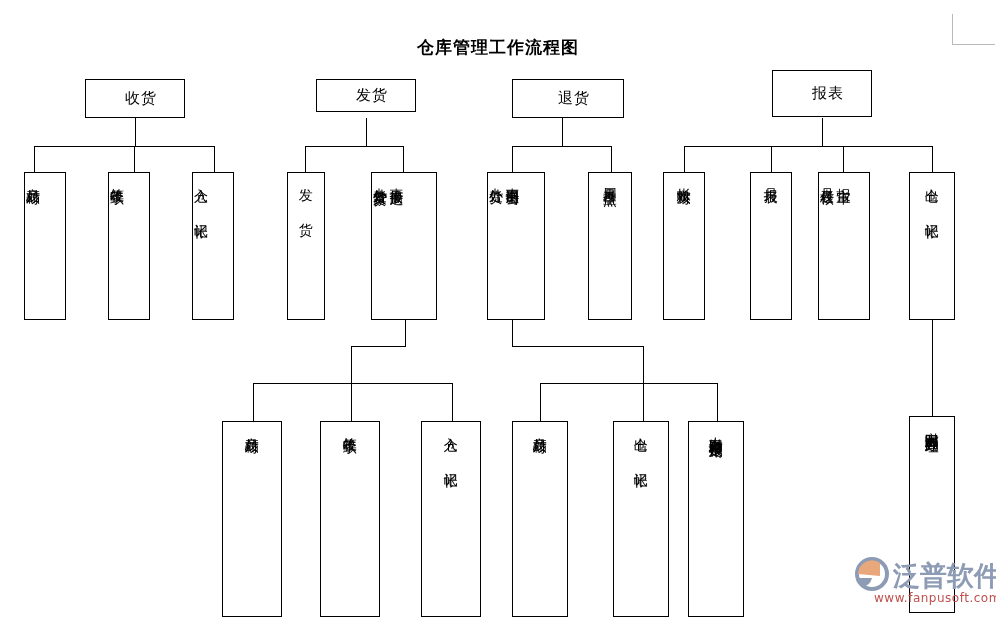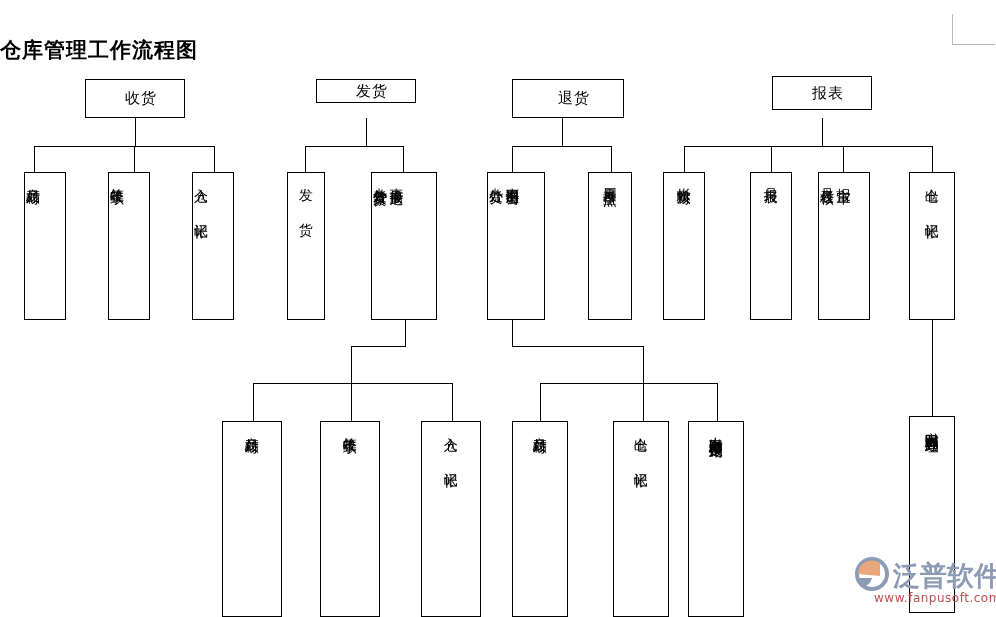--- a/index.html
+++ b/index.html
@@ -15,22 +15,22 @@
   .corner-guide{
     position:absolute;
     border-left:1px solid #b9b9b9;
     border-bottom:1px solid #b9b9b9;
   }
 
   
   .doc-title{
     position:absolute;
     left:0;right:0;top:36px;
-    text-align:left;
-    font-size:21px;
+    text-align:center;
+    font-size:17px;
     font-weight:bold;
     color:#000;
     letter-spacing:1px;
     font-family:Liberation Serif, serif;
   }
 
   
   .node{
     position:absolute;
     border:1px solid #000;
@@ -110,21 +110,21 @@
   <div class="node vert" style="left:24px;top:172px;width:42px;height:148px;">
     <span class="vcol">产品核对</span>
   </div>
   <div class="node vert" style="left:108px;top:172px;width:42px;height:148px;">
     <span class="vcol">签收手续</span>
   </div>
   <div class="node vert" style="left:192px;top:172px;width:42px;height:148px;">
     <span class="vcol">入仓  记帐</span>
   </div>
 
-  <div class="node horiz" style="left:316px;top:79px;width:100px;height:24px;">发货</div>
+  <div class="node horiz" style="left:316px;top:79px;width:100px;height:33px;">发货</div>
 
   <div class="ln-v" style="left:366px;top:118px;height:28px;"></div>
   <div class="ln-h" style="left:305px;top:146px;width:99px;"></div>
   <div class="ln-v" style="left:305px;top:146px;height:26px;"></div>
   <div class="ln-v" style="left:403px;top:146px;height:26px;"></div>
 
   <div class="node vert center" style="left:287px;top:172px;width:38px;height:148px;">
     <span class="vcol">发  货</span>
   </div>
 
@@ -180,21 +180,21 @@
   <div class="node vert center" style="left:512px;top:421px;width:56px;height:196px;">
     <span class="vcol">产品核对</span>
   </div>
   <div class="node vert center" style="left:613px;top:421px;width:56px;height:196px;">
     <span class="vcol">出仓  记帐</span>
   </div>
   <div class="node vert" style="left:688px;top:421px;width:56px;height:196px;justify-content:center;">
     <span class="vcol">内勤财务核定报销</span>
   </div>
 
-  <div class="node horiz" style="left:772px;top:76px;width:100px;height:34px;">报表</div>
+  <div class="node horiz" style="left:772px;top:70px;width:100px;height:47px;">报表</div>
 
   <div class="ln-v" style="left:822px;top:118px;height:28px;"></div>
   <div class="ln-h" style="left:684px;top:146px;width:249px;"></div>
   <div class="ln-v" style="left:684px;top:146px;height:26px;"></div>
   <div class="ln-v" style="left:771px;top:146px;height:26px;"></div>
   <div class="ln-v" style="left:843px;top:146px;height:26px;"></div>
   <div class="ln-v" style="left:932px;top:146px;height:26px;"></div>
 
   <div class="node vert center" style="left:663px;top:172px;width:42px;height:148px;">
     <span class="vcol">帐实核对</span>

